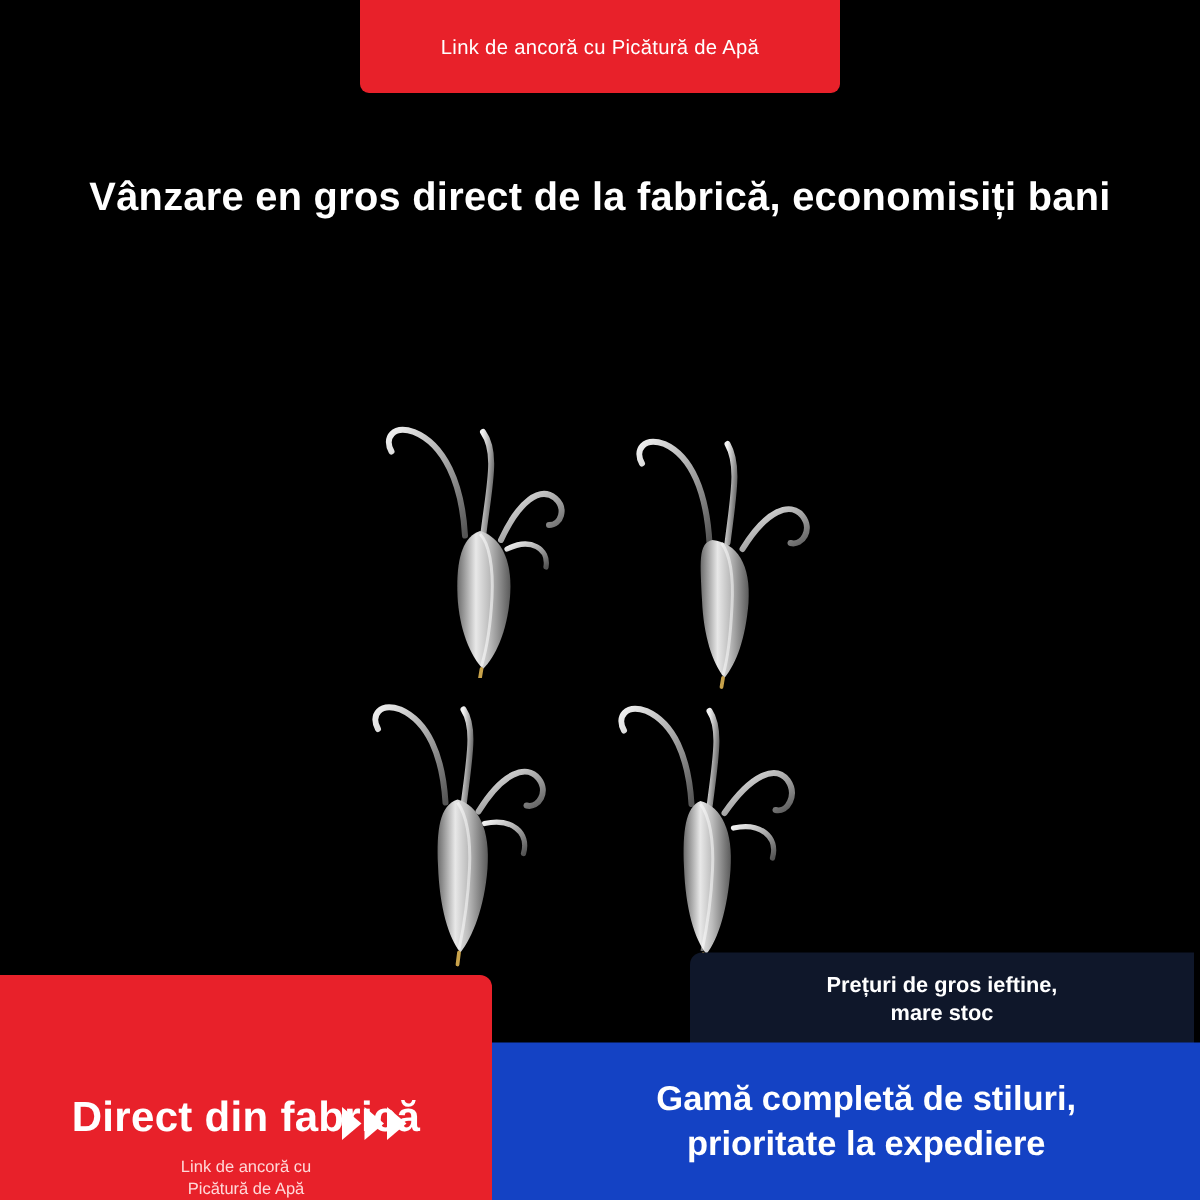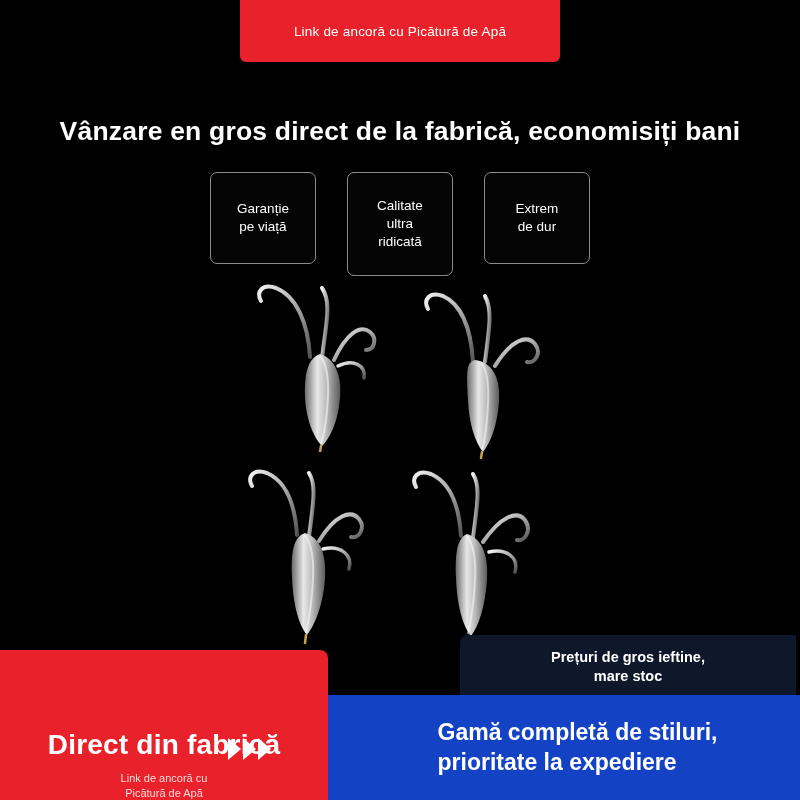--- a/index.html
+++ b/index.html
@@ -154,20 +154,21 @@
     height: 105px;
     background: #1442c4;
     display: flex;
     align-items: center;
     justify-content: center;
   }
   .bb-text {
     color: #ffffff;
     font-size: 23px;
     font-weight: bold;
+    text-align: center;
     line-height: 1.3;
     padding-left: 52px;
   }
 
   
   .price-tag {
     position: absolute;
     left: 460px;
     top: 635px;
     width: 336px;
@@ -190,35 +191,20 @@
 <body>
 
 <div id="poster">
 
   <div class="top-banner">
     <div class="top-banner-text">Link de ancoră cu Picătură de Apă</div>
   </div>
 
   <div class="headline">Vânzare en gros direct de la fabrică, economisiți bani</div>
 
-  <div class="chips">
-    <div class="chip chip-1">
-      <span style="white-space:pre-line">Garanție
-pe viață</span>
-    </div>
-    <div class="chip chip-2">
-      <span style="white-space:pre-line">Calitate
-ultra
-ridicată</span>
-    </div>
-    <div class="chip chip-3">
-      <span style="white-space:pre-line">Extrem
-de dur</span>
-    </div>
-  </div>
 
   <div class="product-area">
 
     <div class="hook" style="left:50px; top:0;">
       <svg width="180" height="190" viewBox="0 0 180 190">
         <defs>
           <linearGradient id="metal1" x1="0" y1="0" x2="1" y2="0">
             <stop offset="0" stop-color="#6d6d6d"></stop>
             <stop offset="0.35" stop-color="#e8e8e8"></stop>
             <stop offset="0.6" stop-color="#bdbdbd"></stop>

